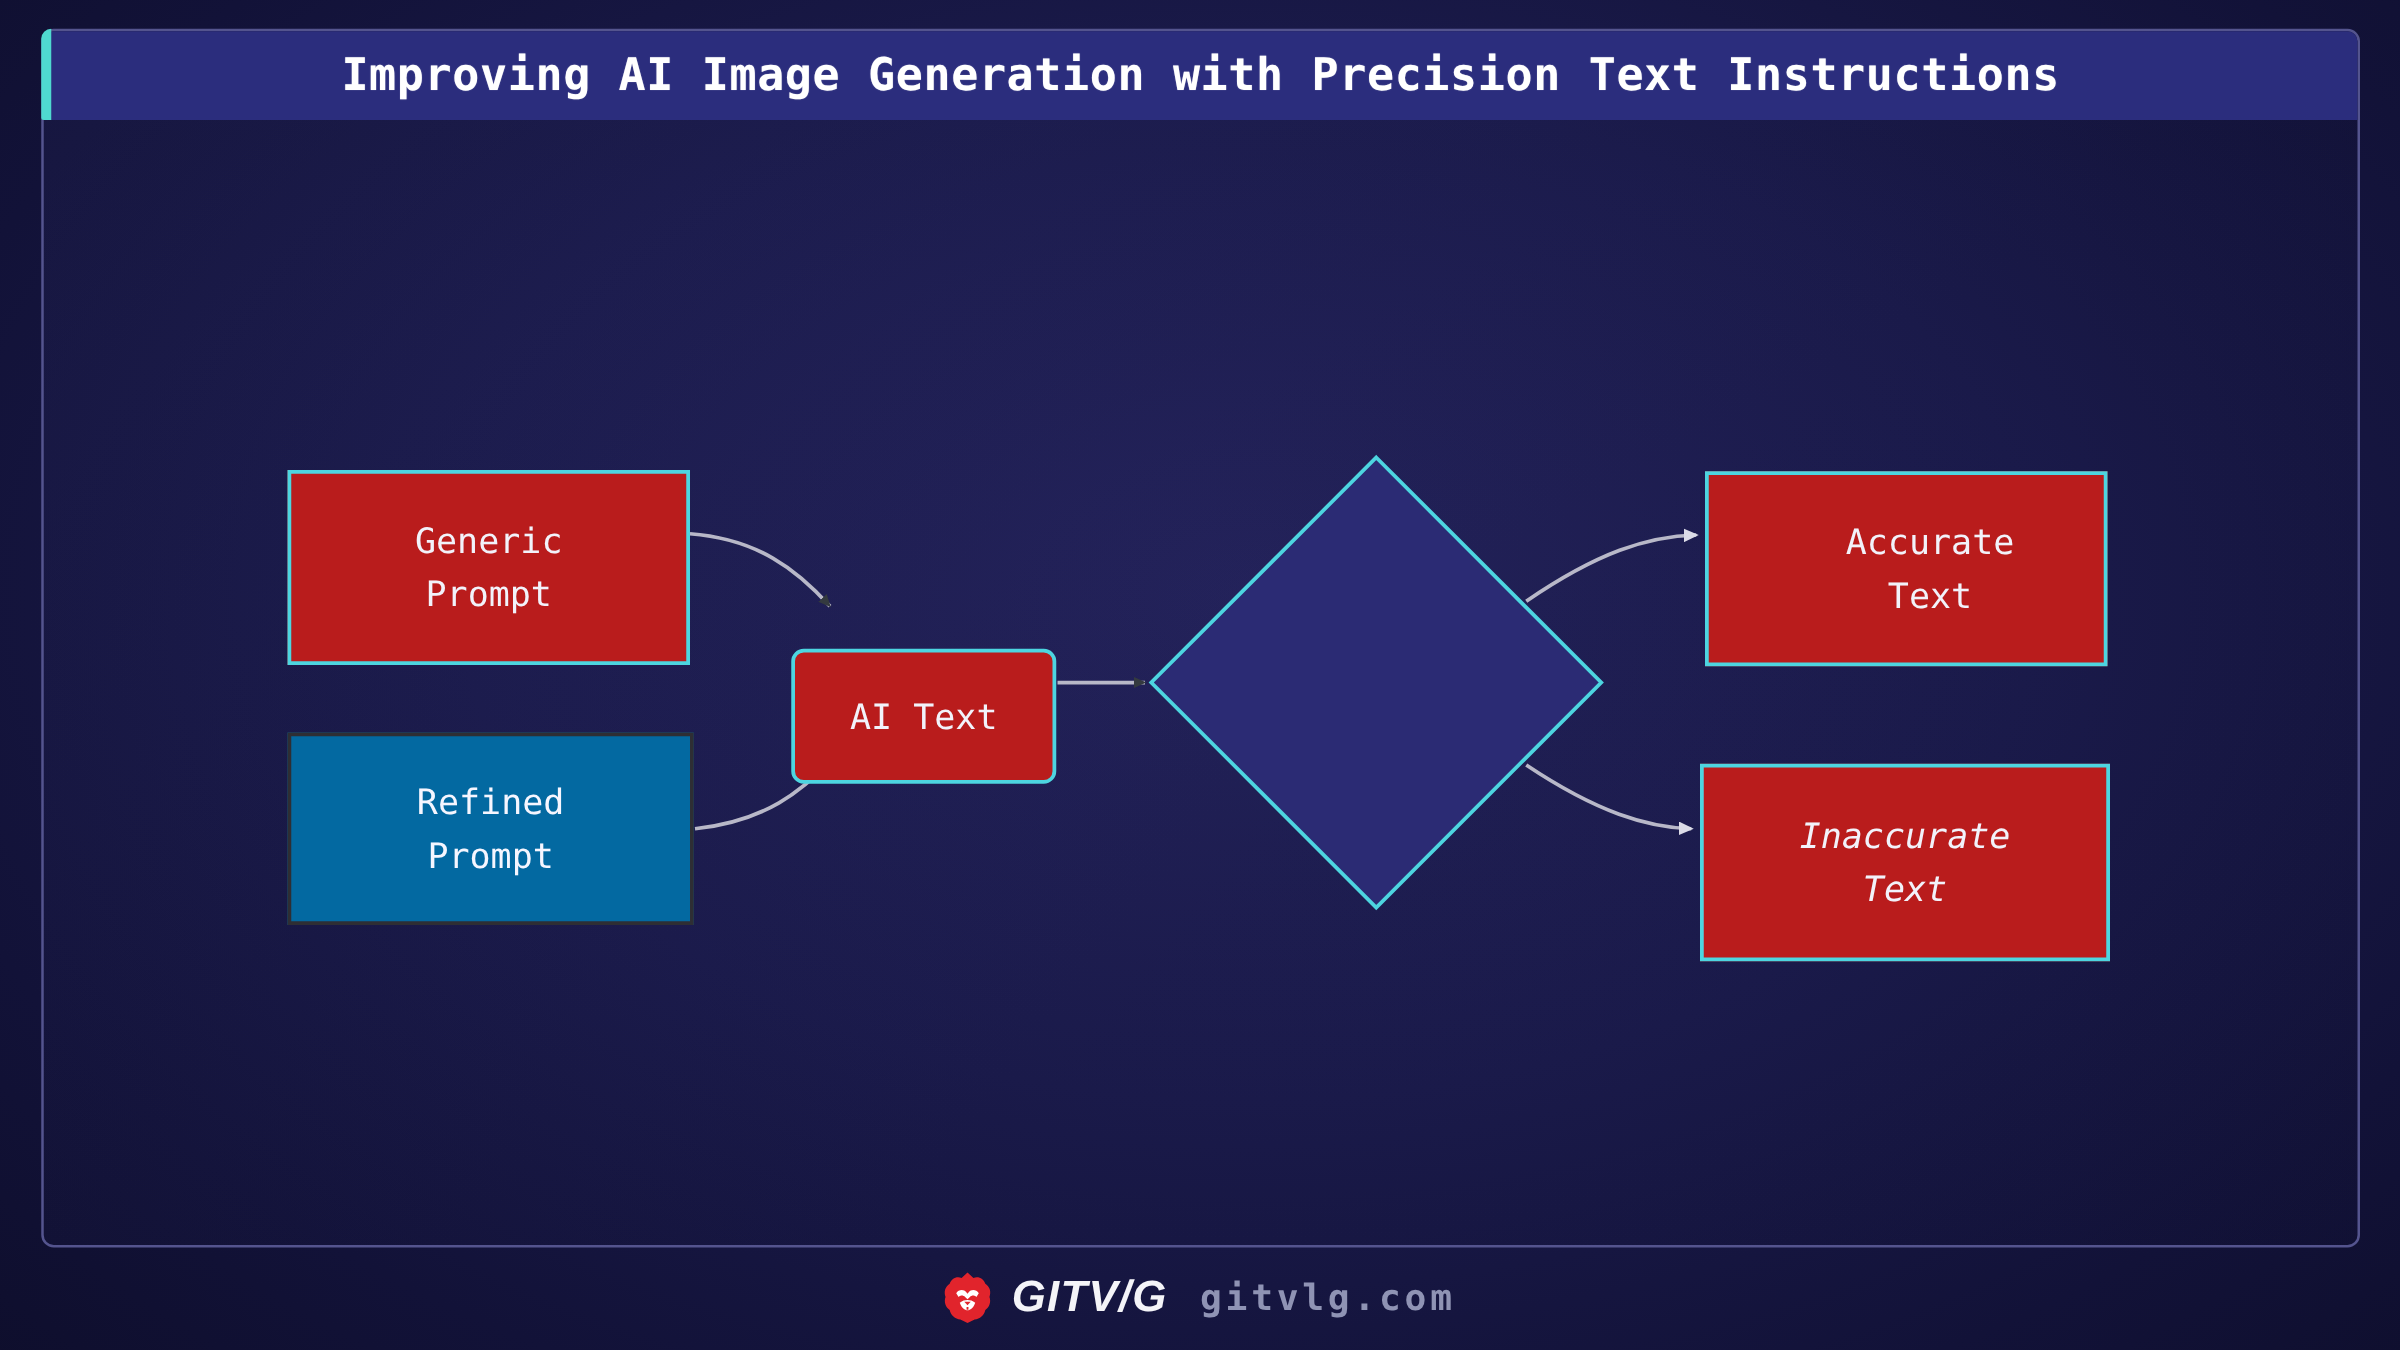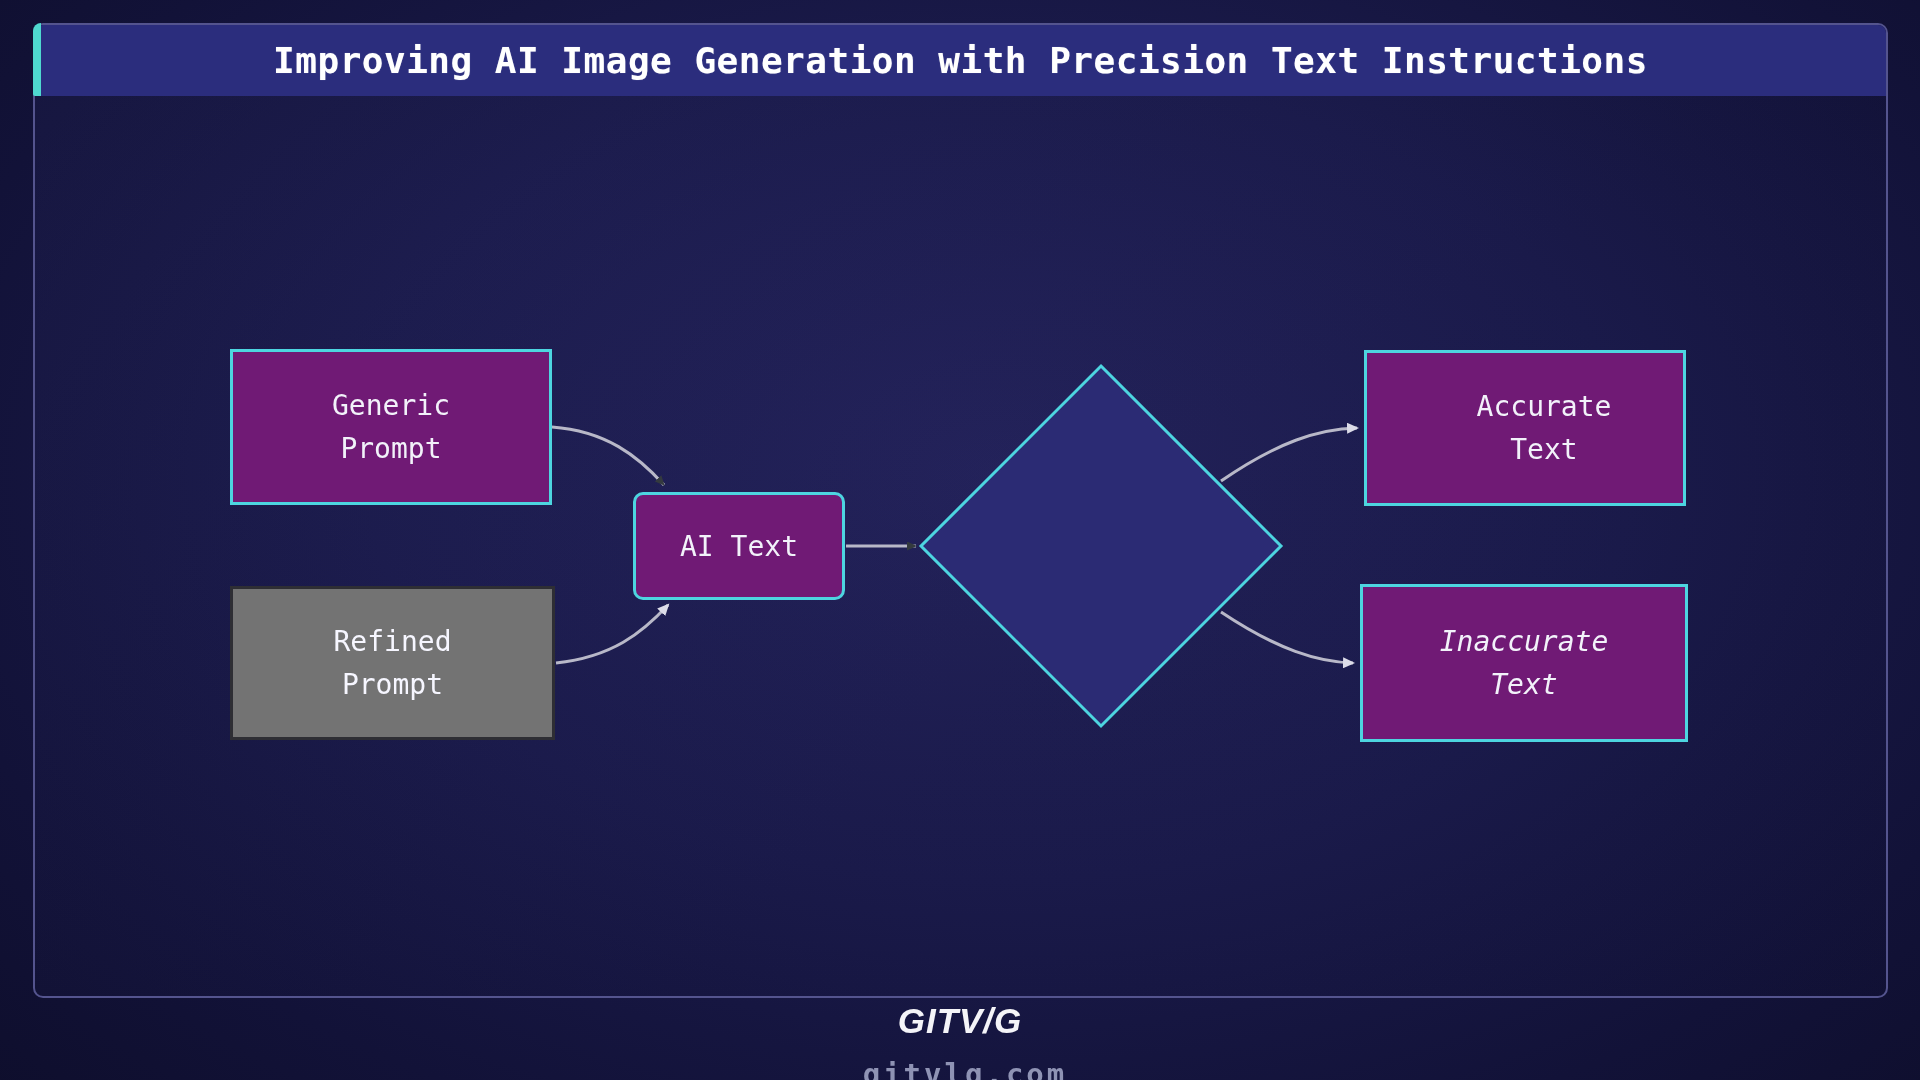--- a/index.html
+++ b/index.html
@@ -33,36 +33,36 @@
   }
 
   
   .edges{ position:absolute; left:0; top:0; width:1920px; height:1080px; z-index:1; }
   .node{
     position:absolute; z-index:2;
     display:flex; align-items:center; justify-content:center; text-align:center;
     font:28px/43px "DejaVu Sans Mono", monospace;
     color:#f2f2fa; white-space:pre-line;
   }
-  .node.dark{ background:#701a75; border:3px solid #4dd5e0; }
-  .node.light{ background:#737373; border:3px solid #2e2e34; color:#f6f6ff; }
+  .node.dark{ background:#b91c1c; border:3px solid #4dd5e0;margin-top:27px; }
+  .node.light{ background:#0369a1; border:3px solid #2e2e34; color:#f6f6ff; }
   #node-generic-prompt   { left:230px;  top:349px; width:322px; height:156px; }
   #node-refined-prompt   { left:230px;  top:586px; width:325px; height:154px; }
   #node-ai-model         { left:633px;  top:492px; width:212px; height:108px; border-radius:10px; }
   #node-accurate-text    { left:1364px; top:350px; width:322px; height:156px;padding-left:38px; }
   #node-inaccurate-text  { left:1360px; top:584px; width:328px; height:158px;font-style:italic; }
   #node-image-generation-label{
     left:951px; top:498px; width:300px; height:96px;
     background:none; border:none; z-index:3;
   }
 
   
   .footer{
     position:absolute; left:0; top:1008px; width:1920px; height:60px;
-    display:flex; align-items:center; justify-content:center; gap:16px; z-index:2;flex-direction:column;
+    display:flex; align-items:center; justify-content:center; gap:16px; z-index:2;
   }
   .brand{
     color:#f4f4f8; font-size:35px; font-weight:bold; font-style:italic;
     font-family:"Liberation Sans", sans-serif; letter-spacing:1px;
   }
   .site{
     color:#8f93b4; font-size:29px; letter-spacing:3px;
     font-family:"DejaVu Sans Mono", monospace; margin-left:10px;font-weight:bold;
   }
 </style>

